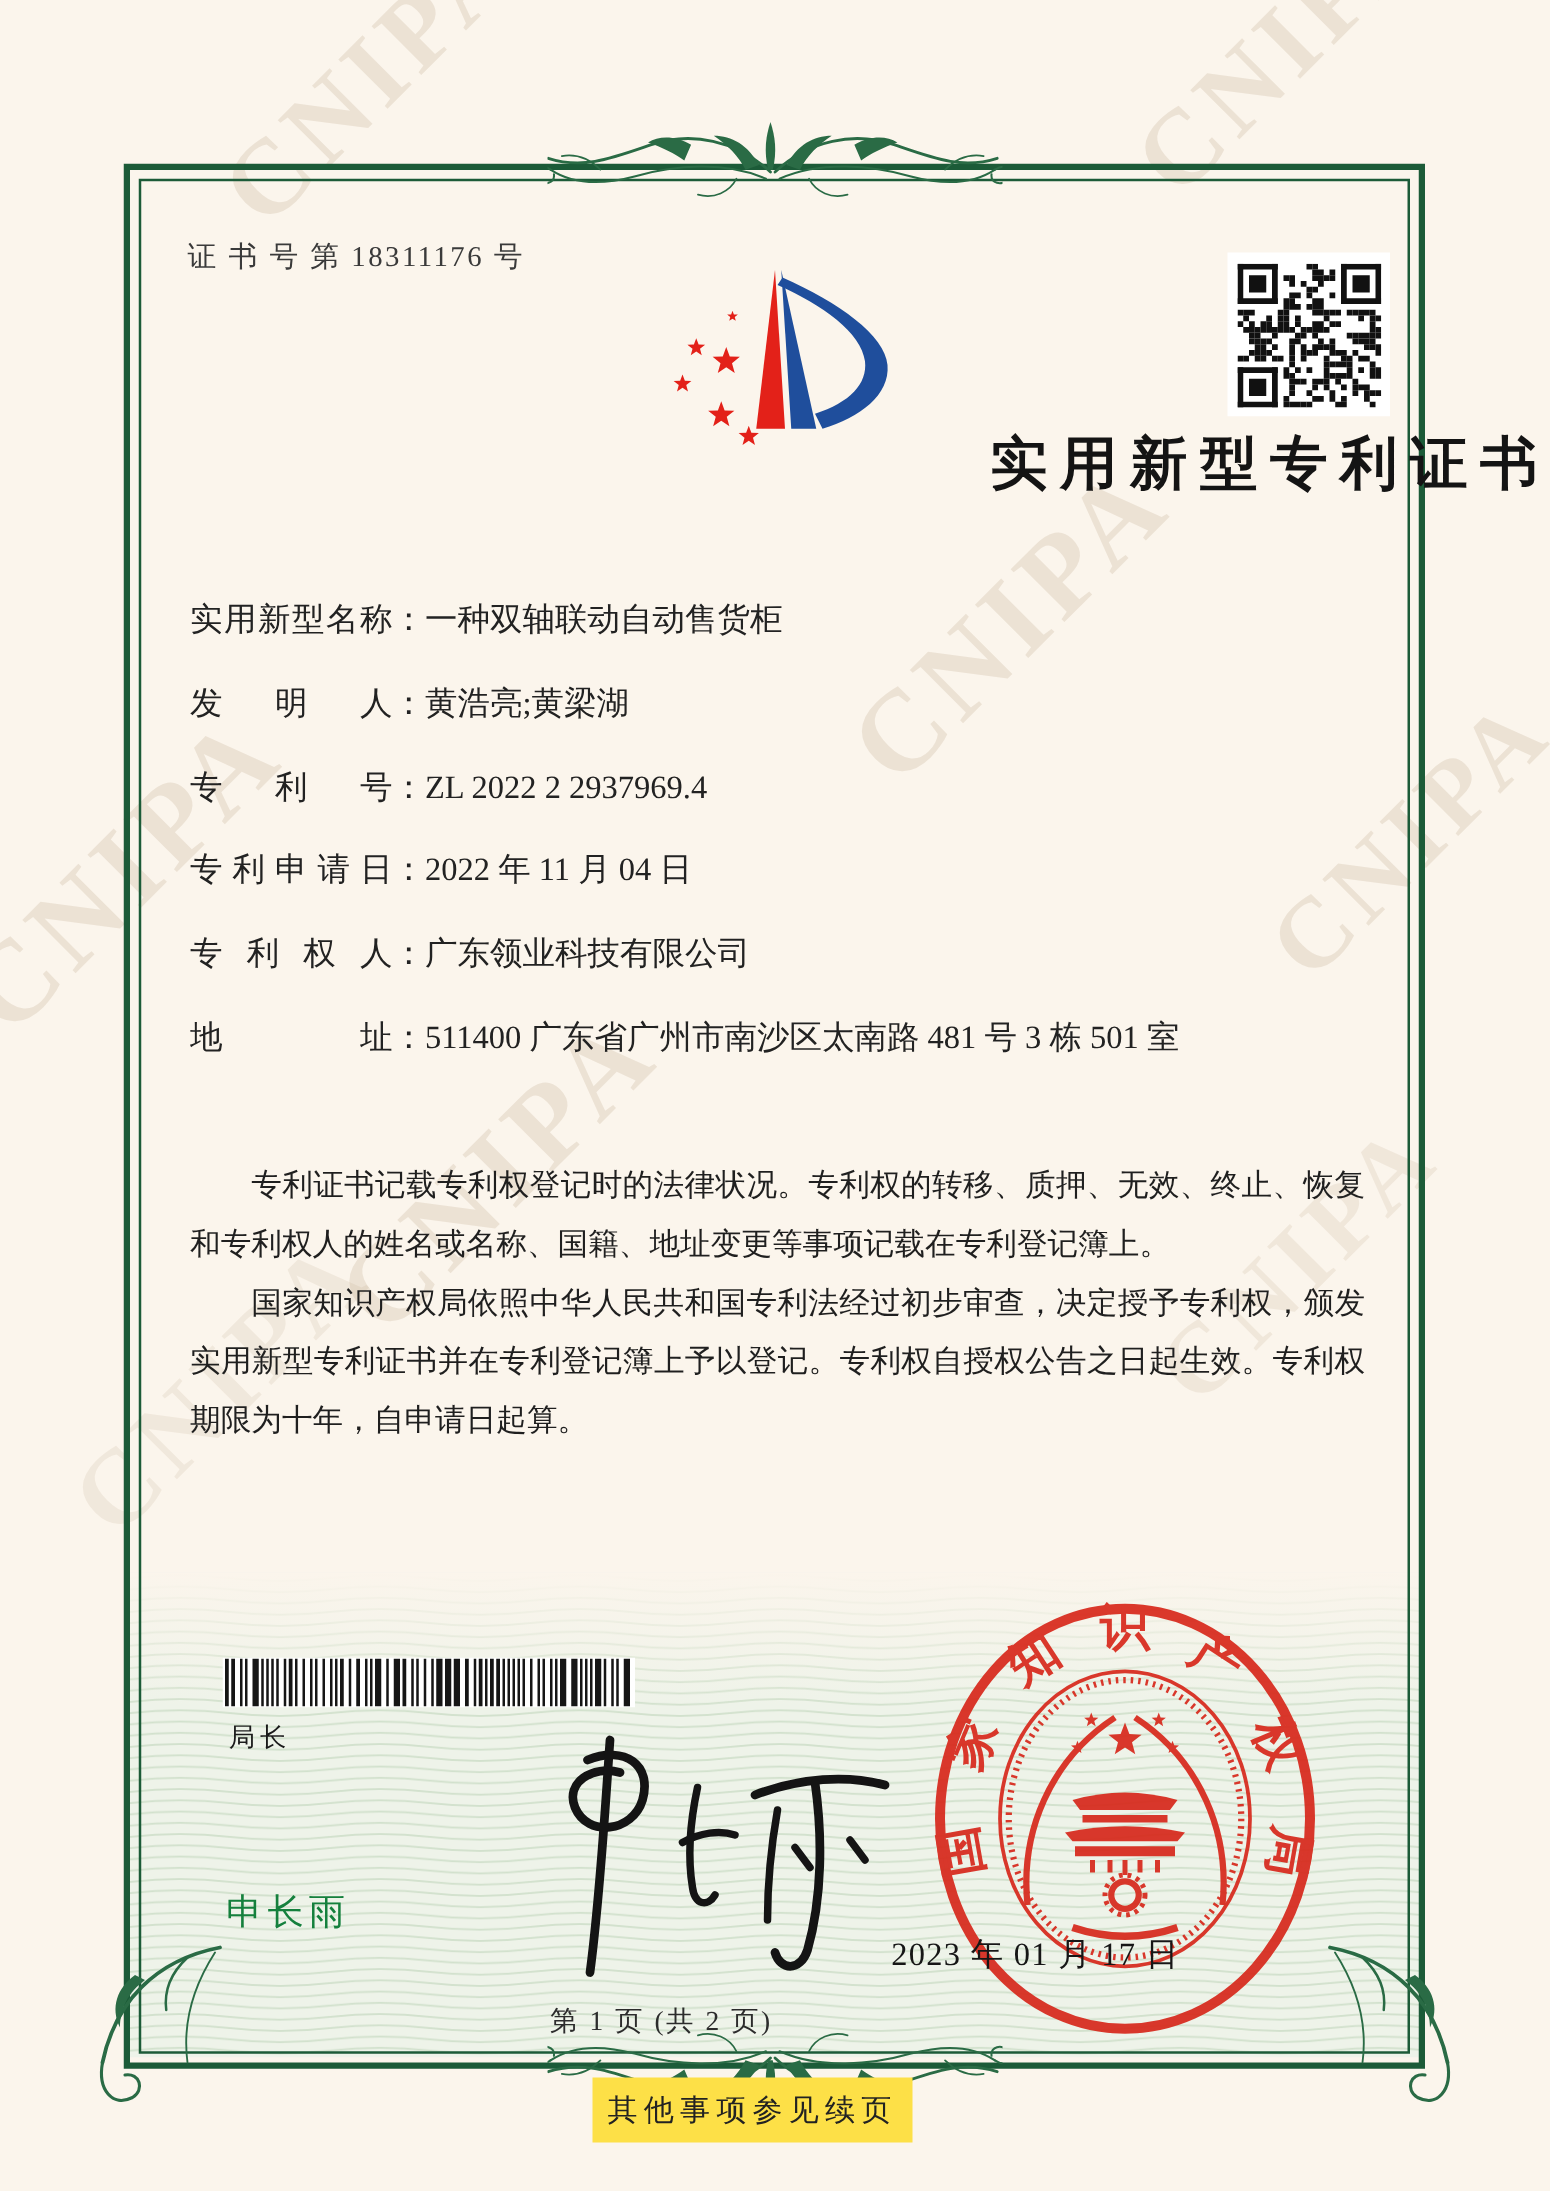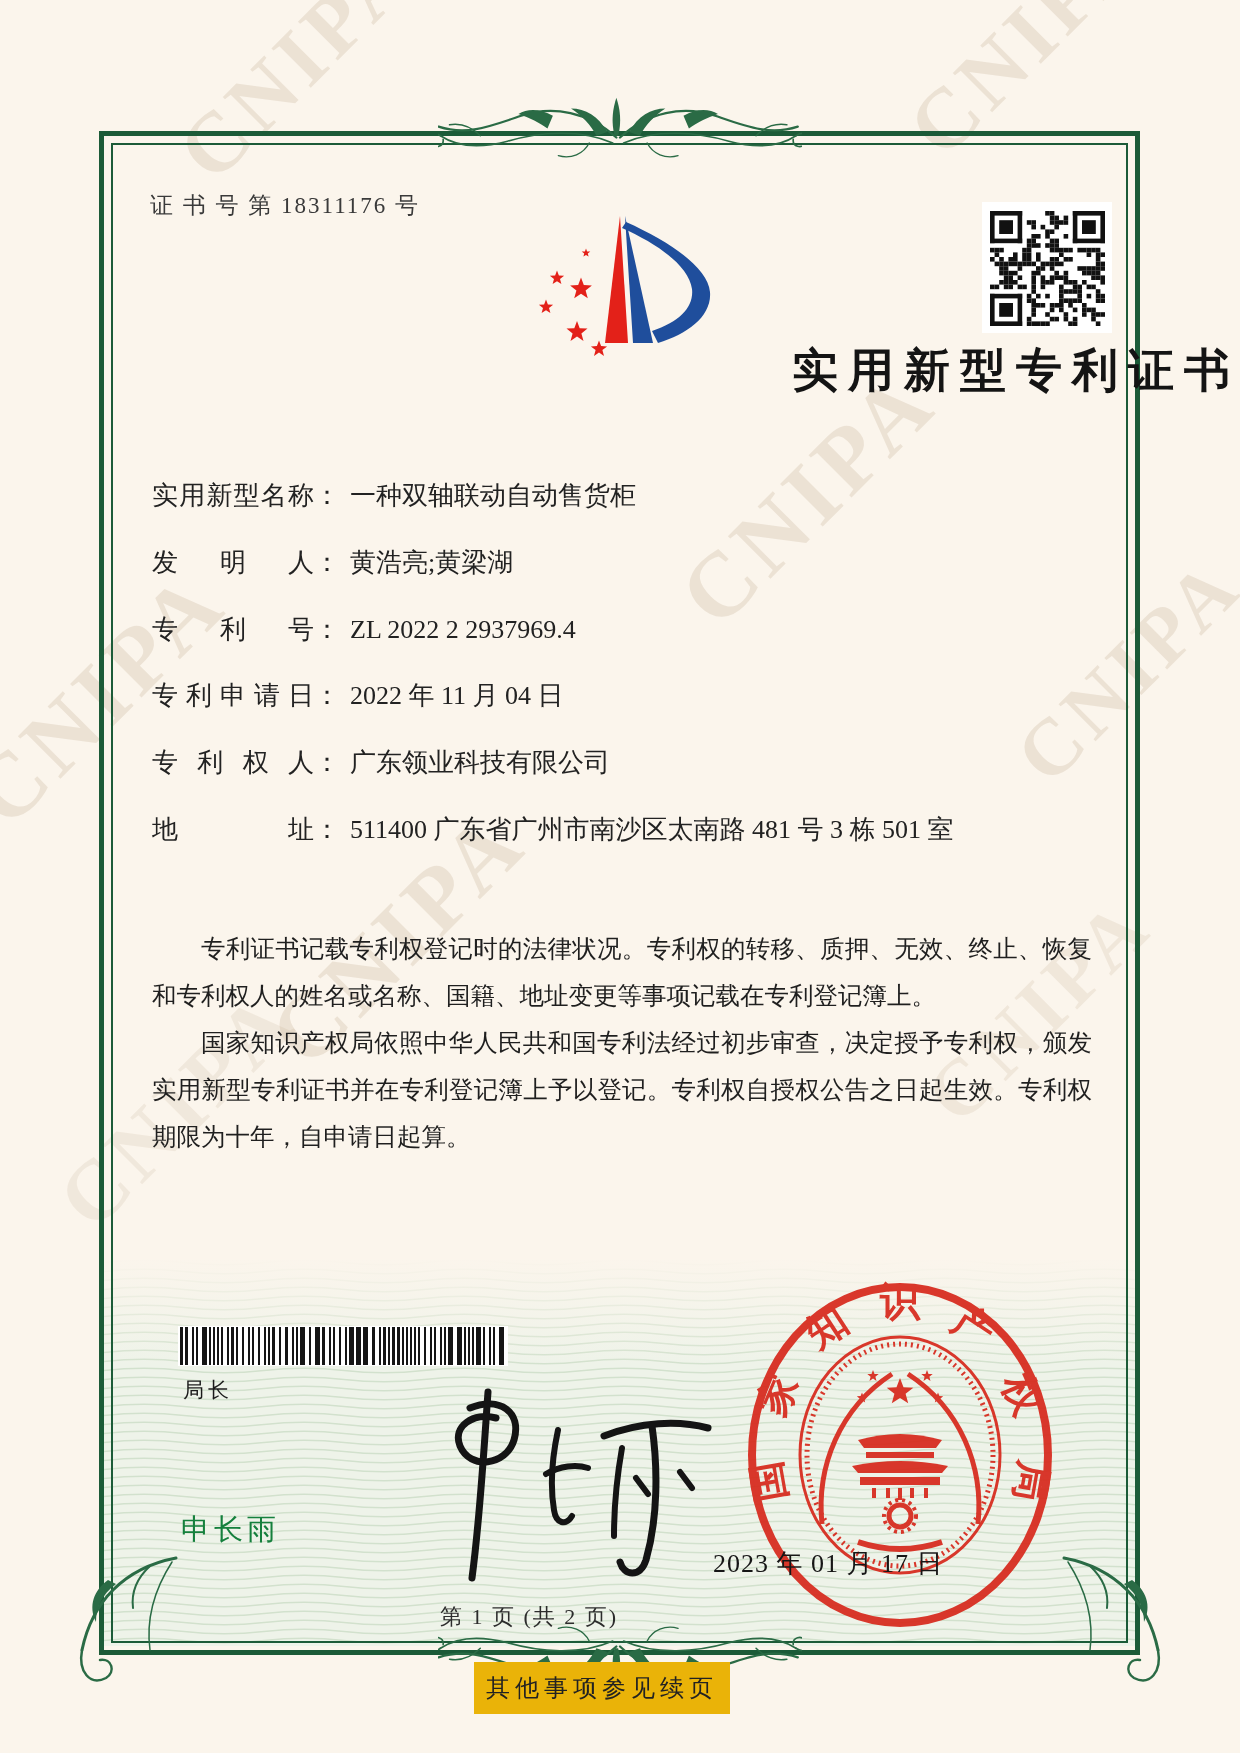--- a/index.html
+++ b/index.html
@@ -37,21 +37,21 @@
   .cert-title{
     position:absolute; left:0; top:340px; width:100%; text-align:right;
     font-size:46px; font-weight:bold; letter-spacing:10px; color:#141414;
   }
   
   .field-row{ position:absolute; left:152px; width:940px; font-size:26px; color:#222; }
   .f-label{
     display:inline-block; width:162px; vertical-align:top;
     text-align:justify; text-align-last:justify;
   }
-  .f-value{ margin-left:10px; }
+  .f-value{ }
   .f-pair2{ position:absolute; left:478px; top:0; }
   
   .body-text{
     position:absolute; left:152px; top:925px; width:940px;
     font-size:24.5px; line-height:47px; text-align:justify; color:#1f1f1f;
   }
   .body-text p{ margin:0; text-indent:2em; }
   
   .barcode{ position:absolute; left:178px; top:1326px; }
   .director-title{
@@ -67,21 +67,21 @@
   .seal-date{
     position:absolute; left:713px; top:1546px; font-size:26px; color:#161616;
     letter-spacing:1px; white-space:nowrap;
   }
   .page-num{
     position:absolute; left:440px; top:1602px; width:360px; text-align:left;
     font-size:22px; color:#2c2c2c; letter-spacing:2px;
   }
   .note-box{
     position:absolute; left:474px; top:1662px; width:256px; height:52px;
-    background:#eab308; display:flex; align-items:center; justify-content:center;
+    background:#fde047; display:flex; align-items:center; justify-content:center;
   }
   .note-text{ font-size:24px; letter-spacing:5px; color:#222; }
   
   .orn-top{ position:absolute; left:438px; top:94px; }
   .orn-bottom{ position:absolute; left:438px; top:1612px; transform:scaleY(-1); }
   .orn-corner-bl{ position:absolute; left:54px; top:1546px; }
   .orn-corner-br{ position:absolute; left:1056px; top:1546px; transform:scaleX(-1); }
 </style>
 </head>
 <body>

